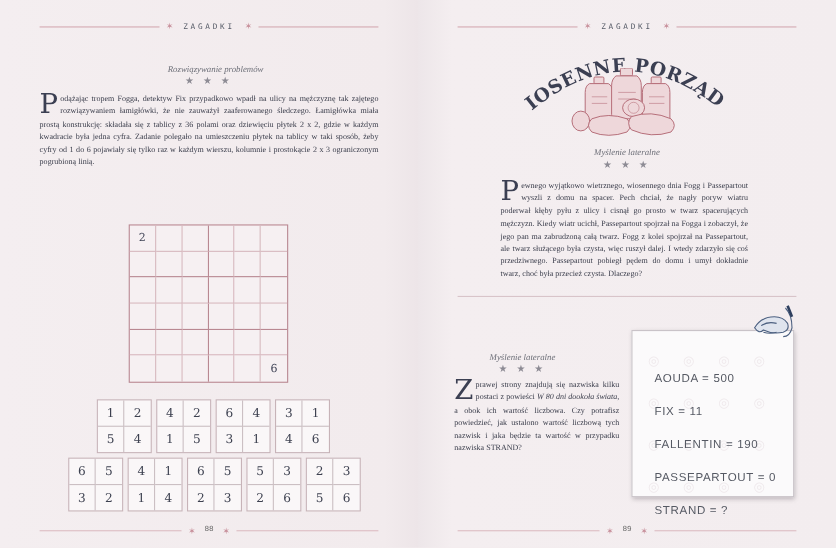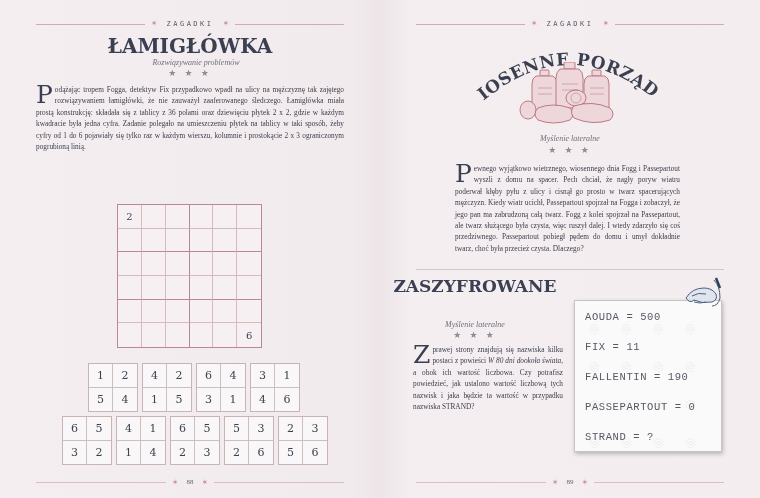--- a/index.html
+++ b/index.html
@@ -26,21 +26,21 @@
     font-family: "DejaVu Sans Mono", monospace; font-size: 7px; letter-spacing: 2.5px;
     color: #555a66; padding: 0 3px;
   }
 
   .footer-rule {
     position: absolute; top: 476px; left: 36px; width: 308px; height: 12px;
     display: flex; align-items: center; justify-content: center; gap: 6px;
   }
   .footer-rule .line { flex: 1; height: 1px; background: #dcbcc2; }
   .footer-rule .star { color: #c8919c; font-size: 8px; }
-  .footer-rule .num { font-family: Liberation Serif, serif; font-size: 7px; color: #666; padding: 0 2px; }
+  .footer-rule .num { font-family: Liberation Mono, monospace; font-size: 7px; color: #666; padding: 0 2px; }
 
   .title {
     position: absolute; left: 0; width: 380px; text-align: center;
     font-family: "DejaVu Serif", serif; font-weight: bold; color: #3b3f52;
   }
   .subtitle {
     position: absolute; left: 0; width: 380px; text-align: center;
     font-style: italic; font-size: 8px; color: #6d6f78;
   }
   .stars {
@@ -92,43 +92,42 @@
   .arc-title { position: absolute; left: 90px; top: 36px; width: 200px; height: 70px; }
   .illustration { position: absolute; left: 138px; top: 62px; width: 106px; height: 68px; }
   .divider { position: absolute; left: 36px; top: 269px; width: 308px; height: 1px; background: #d8c4c9; }
 
   .card {
     position: absolute; left: 194px; top: 300px; width: 148px; height: 152px;
     background: #fbfafb; border: 1px solid #c9c3c8;
     box-shadow: 1px 2px 4px rgba(80,70,80,0.35);
   }
   .card .line {
-    position: absolute; left: 10px; font-family: Liberation Mono, monospace;
-    font-size: 10.5px; color: #555963; letter-spacing: 0.6px;
+    position: absolute; left: 20px; font-family: Liberation Sans, sans-serif;
+    font-size: 10.5px; color: #555963; letter-spacing: 0.6px; margin-top: 27px;
   }
   .card .watermark {
     position: absolute; font-size: 12px; color: #efe9ec;
   }
   .hand { position: absolute; left: 300px; top: 276px; width: 46px; height: 36px; }
 </style>
 </head>
 <body>
 
 <div class="spread">
 
   <div class="page left">
     <div class="header-rule">
       <span class="line"></span>
       <span class="star">✶</span>
       <span class="label">ZAGADKI</span>
       <span class="star">✶</span>
       <span class="line"></span>
     </div>
 
-    <div class="title" style="top:34px; font-size:20px;">ŁAMIGŁÓWKA</div>
     <div class="subtitle" style="top:58px;padding-left:12px;">Rozwiązywanie problemów</div>
     <div class="stars" style="top:68px;">★ ★ ★</div>
 
     <div class="body-text" style="left:36px; top:84px; width:308px;">
       <span class="dropcap">P</span><span>odążając tropem Fogga, detektyw Fix przypadkowo wpadł na ulicy na mężczyznę tak zajętego rozwiązywaniem łamigłówki, że nie zauważył zaaferowanego śledczego. Łamigłówka miała prostą konstrukcję: składała się z tablicy z 36 polami oraz dziewięciu płytek 2 x 2, gdzie w każdym kwadracie była jedna cyfra. Zadanie polegało na umieszczeniu płytek na tablicy w taki sposób, żeby cyfry od 1 do 6 pojawiały się tylko raz w każdym wierszu, kolumnie i prostokącie 2 x 3 ograniczonym pogrubioną linią.</span>
     </div>
 
 
     <div class="grid" id="sudoku">
         <div class="cell c0 r0">2</div>
@@ -277,21 +276,20 @@
     <div class="subtitle" style="top:134px;">Myślenie lateralne</div>
     <div class="stars" style="top:145px;">★ ★ ★</div>
 
     <div class="body-text" style="left:75px; top:163px; width:225px;">
       <span class="dropcap">P</span><span>ewnego wyjątkowo wietrznego, wiosennego dnia Fogg i Passepartout wyszli z domu na spacer. Pech chciał, że nagły poryw wiatru poderwał kłęby pyłu z ulicy i cisnął go prosto w twarz spacerujących mężczyzn. Kiedy wiatr ucichł, Passepartout spojrzał na Fogga i zobaczył, że jego pan ma zabrudzoną całą twarz. Fogg z kolei spojrzał na Passepartout, ale twarz służącego była czysta, więc ruszył dalej. I wtedy zdarzyło się coś przedziwnego. Passepartout pobiegł pędem do domu i umył dokładnie twarz, choć była przecież czysta. Dlaczego?</span>
     </div>
 
     <div class="divider"></div>
 
     <div class="title" style="left:-95px; top:276px; font-size:17px; line-height:20px;">
-      <div>ZASZYFROWANE</div>
     </div>
     <div class="subtitle" style="left:-95px; top:320px;">Myślenie lateralne</div>
     <div class="stars" style="left:-95px; top:330px;">★ ★ ★</div>
 
     <div class="body-text" style="left:33px; top:344px; width:150px;">
       <span class="dropcap">Z</span><span>prawej strony znajdują się nazwiska kilku postaci z powieści </span><i>W 80 dni dookoła świata</i><span>, a obok ich wartość liczbowa. Czy potrafisz powiedzieć, jak ustalono wartość liczbową tych nazwisk i jaka będzie ta wartość w przypadku nazwiska STRAND?</span>
     </div>
 
     <div class="card" id="card">
         <span class="watermark" style="left: 14px; top: 20px;">◎</span>

